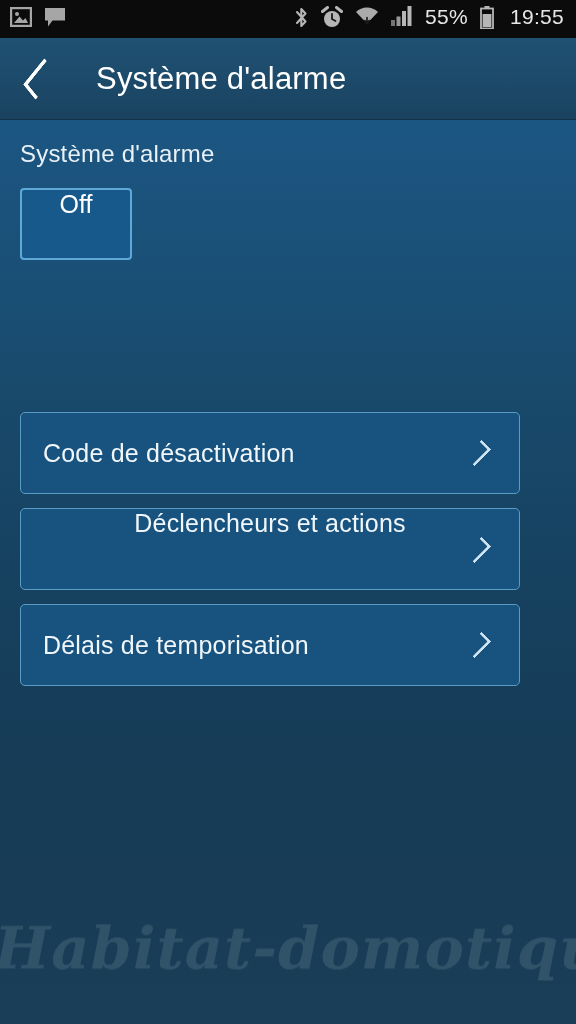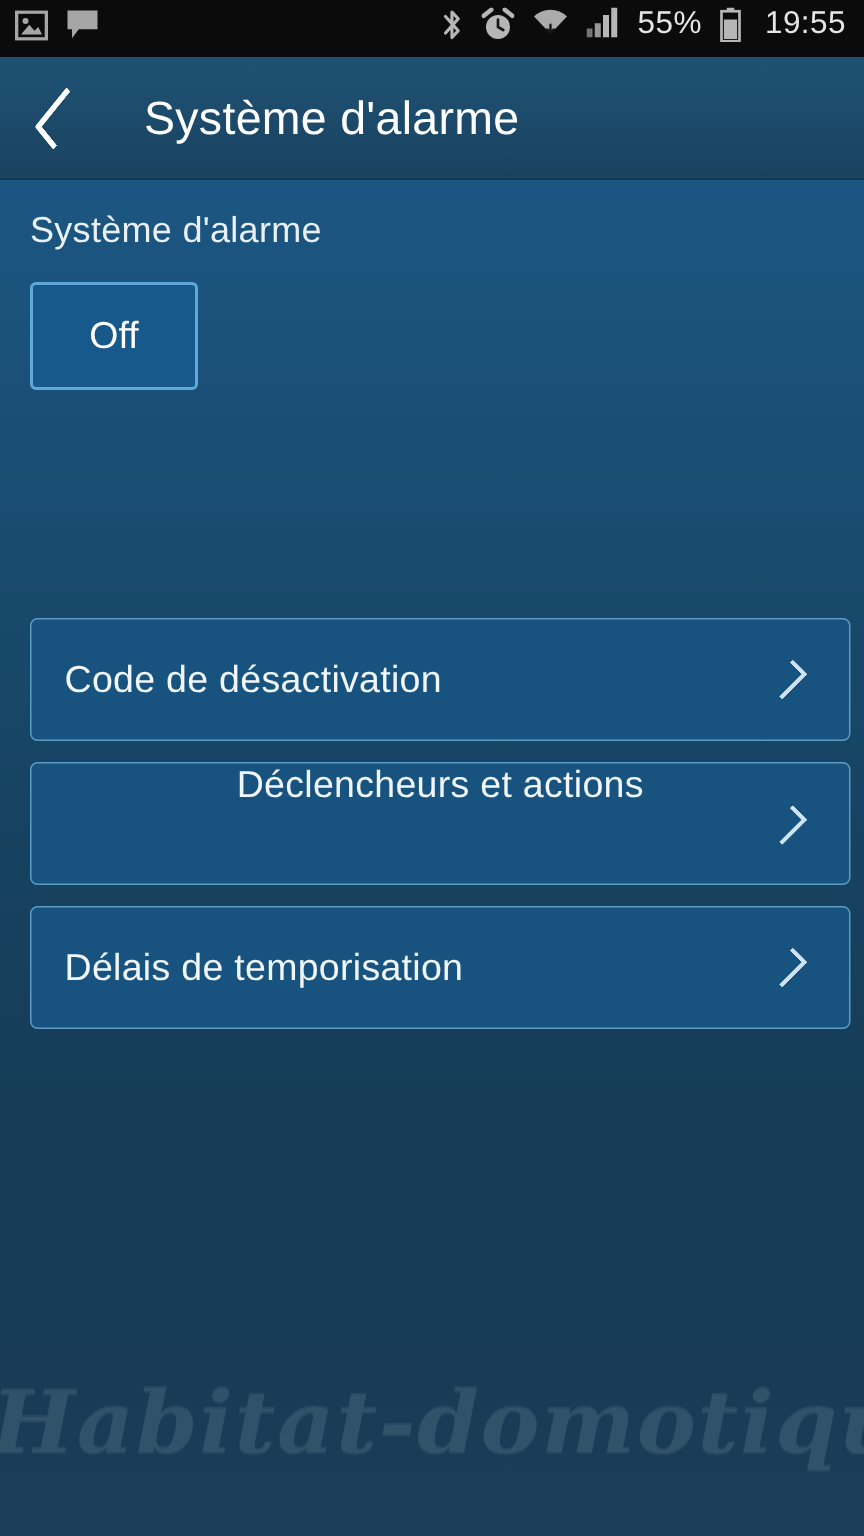--- a/index.html
+++ b/index.html
@@ -93,21 +93,21 @@
   }
 
   
   #segmented {
     position:absolute; top:68px; left:20px;
     width:222px; height:72px;
     display:flex;
     border-radius:4px;
   }
   .seg {
-    display:flex; align-items:center; justify-content:center;
+    display:flex; justify-content:center;
     font-size:25px;
     cursor:pointer;
     height:72px;
   }
   .seg.off {
     width:112px;
     background:#18598c;
     border:2px solid #5fa9d8;
     border-radius:4px;
     color:#ffffff;
@@ -119,21 +119,21 @@
     margin-left:2px;
     background:#1a3f5d;
     border:1px solid #3b6d92;
     border-radius:4px;
     color:#6f93ad;
   }
 
   
   .row {
     position:absolute; left:20px;
-    width:547px; height:82px;
+    width:500px; height:82px;
     background:#17537e;
     border:1px solid #5a9cc6;
     border-radius:5px;
     display:flex; align-items:center;
     padding:0 22px 0 22px;
     cursor:pointer;
   }
   #row-0 { top:292px; }
   #row-1 { top:388px;flex-direction:column; }
   #row-2 { top:484px; }

